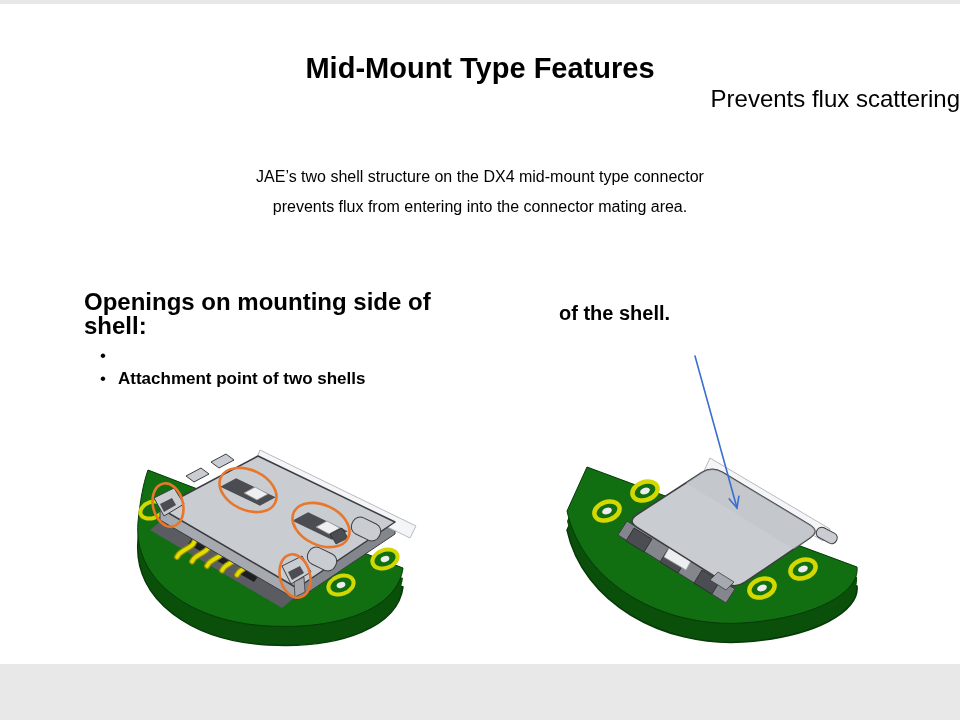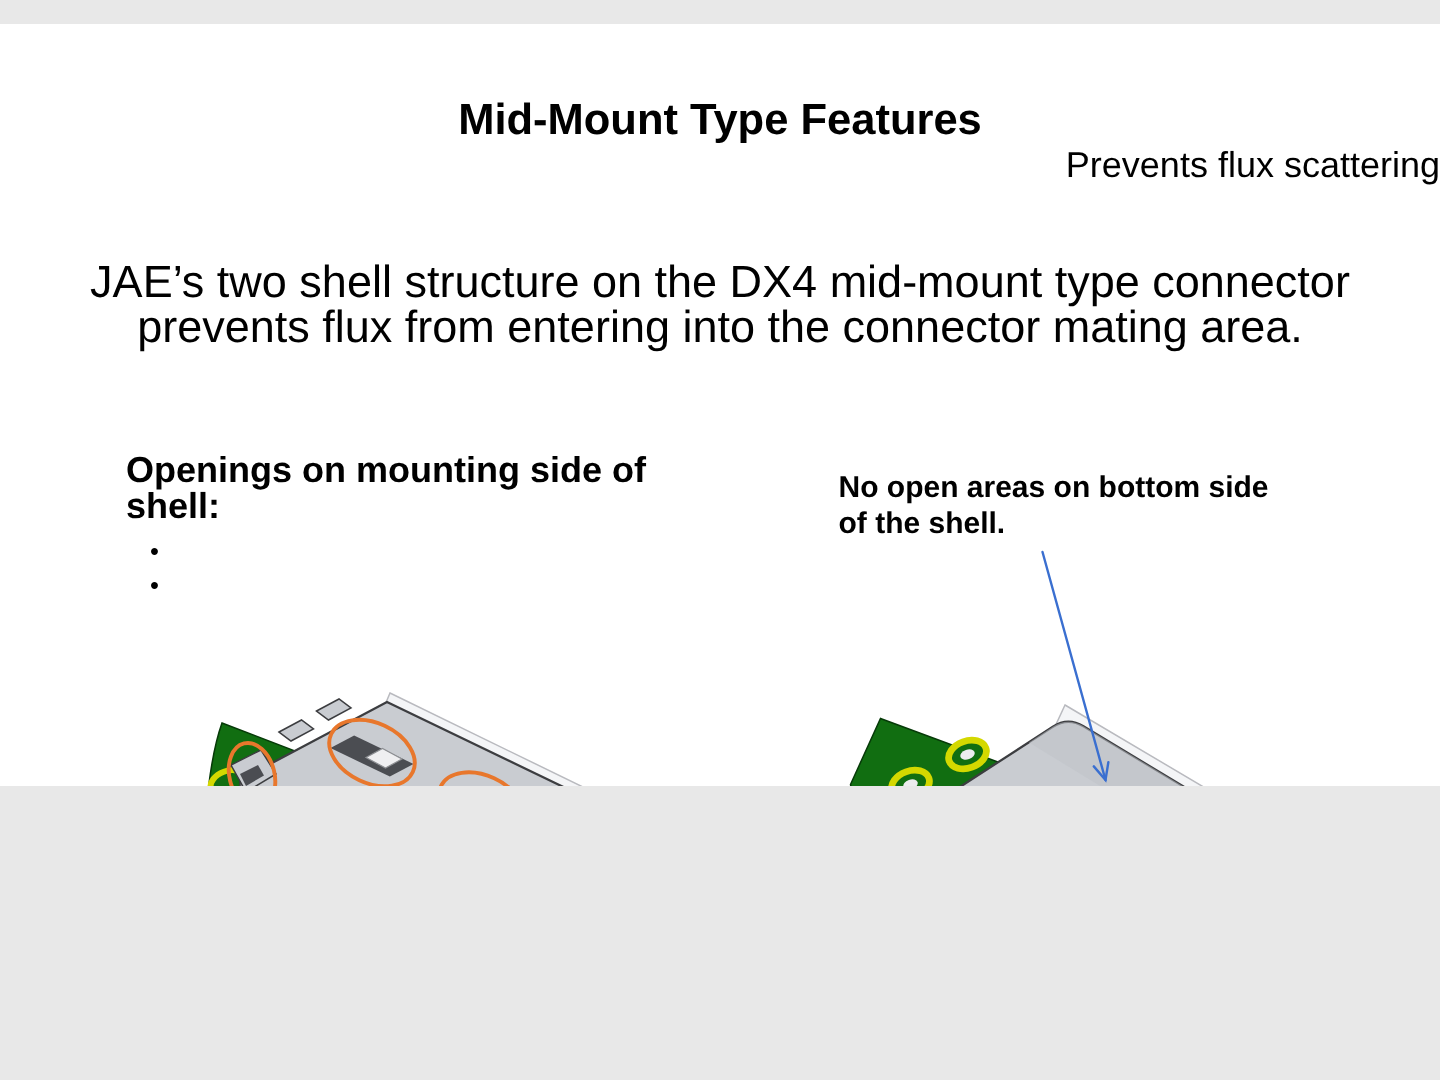--- a/index.html
+++ b/index.html
@@ -1,33 +1,33 @@
 <!DOCTYPE html>
 <html style="--background: #ffffff; --text: #000000; --pcb_top: #116e11; --pcb_side: #0a4f0a; --pcb_outline: #063a08; --shell_light: #c9ccd1; --shell_mid: #a6a9af; --shell_dark: #83868c; --shell_darkest: #4b4d52; --shell_band: #5a5c61; --shell_highlight: #f4f5f7; --outline_gray: #3c3d40; --orange: #e8772c; --pad_yellow: #d4d800; --pin_gold: #e4dc00; --pin_gold_dark: #938c00; --arrow_blue: #3a6fd0; --marking_gray: #3f4044;"><head>
 <meta charset="utf-8">
 <style>
   html,body { margin:0; padding:0; background:#e8e8e8; }
   .slide {
-    position:relative; width:960px; height:508px; margin:16px auto;
+    position:relative; width:960px; height:660px; margin:4px auto;
     background:var(--background,#fff);
     font-family:"Liberation Sans", sans-serif;
     color:var(--text,#000);
     overflow:hidden;
   }
   .title {
     position:absolute; left:0; right:0; top:48px;
     text-align:center; font-size:29px; font-weight:700; line-height:32px;
   }
   .subtitle {
     position:absolute; left:0; right:0; top:81px;
     text-align:right; font-size:24px; font-weight:400; line-height:28px;
   }
   .intro {
     position:absolute; left:0; right:0; top:158px;
-    text-align:center; font-size:30px; line-height:30px;
+    text-align:center; font-size:16px; line-height:30px;
   }
   .left-caption { position:absolute; left:84px; top:286px; width:400px; }
   .left-caption .heading { font-size:24px; font-weight:700; line-height:24px; }
   .bullet-list { margin:6px 0 0 0; padding:0; list-style:none; }
   .bullet-list li { display:flex; font-size:17px; font-weight:700; line-height:23px; }
   .bullet-list .dot { width:18px; padding-left:16px; flex:none; font-weight:400; }
   .right-caption {
     position:absolute; left:559px; top:297px; width:330px;
     font-size:20px; font-weight:700; line-height:24px;
   }
@@ -52,26 +52,26 @@
   </div>
 
   <div class="left-caption">
     <div class="heading">Openings on mounting side of shell:</div>
     <ul class="bullet-list">
       <li>
         <span class="dot">•</span>
       </li>
       <li>
         <span class="dot">•</span>
+        <span>Attachment point of two shells</span>
       </li>
     </ul>
   </div>
 
   <div class="right-caption">
-    <div>No open areas on bottom side</div>
     <div>of the shell.</div>
   </div>
 
   <div class="fig fig-left">
     <svg viewBox="0 0 360 200" width="360" height="200">
 
       <g>
         <path d="M 50,28 L 305,126 C 300,165 245,188 170,184 C 95,180 35,140 40,80 C 42,60 45,42 50,28 Z" transform="translate(0,19)" style="fill:var(--pcb_side,#0a4f0a);stroke:var(--pcb_outline,#063a08);stroke-width:1.5"></path>
         <path d="M 50,28 L 305,126 C 300,165 245,188 170,184 C 95,180 35,140 40,80 C 42,60 45,42 50,28 Z" transform="translate(0,10)" style="fill:var(--pcb_side,#0a4f0a)"></path>
         <path d="M 50,28 L 305,126 C 300,165 245,188 170,184 C 95,180 35,140 40,80 C 42,60 45,42 50,28 Z" style="fill:var(--pcb_top,#116e11);stroke:var(--pcb_outline,#063a08);stroke-width:1"></path>

